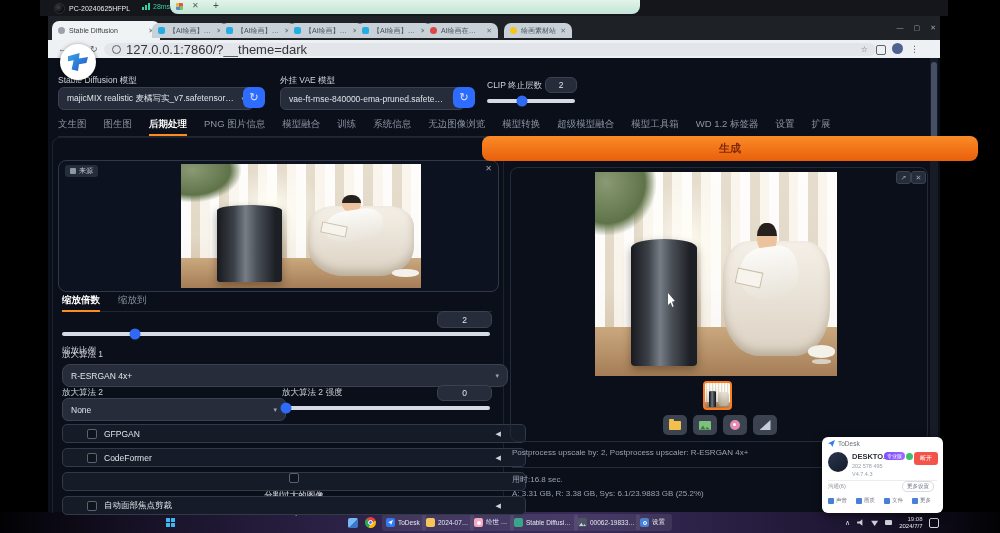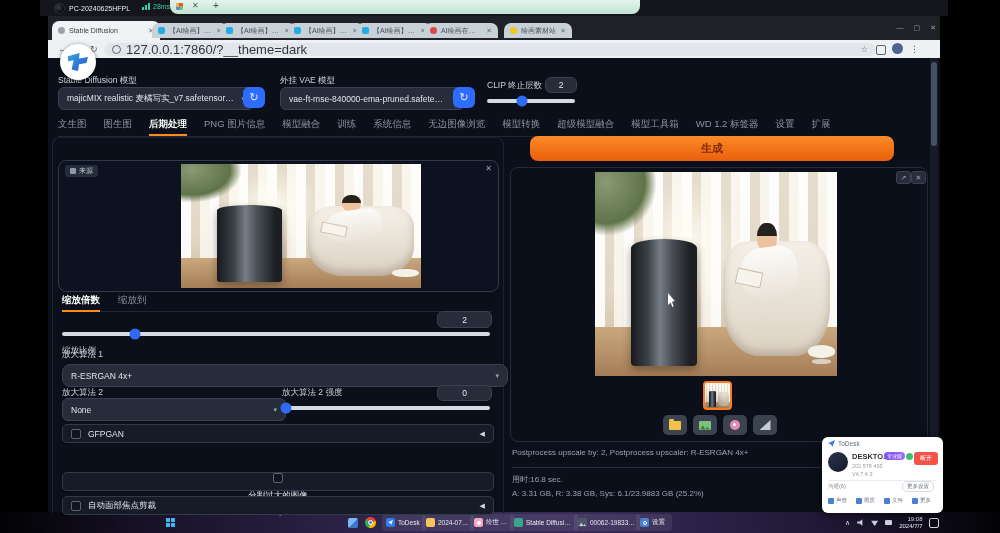--- a/index.html
+++ b/index.html
@@ -47,25 +47,25 @@
   .slider{height:4px;background:#d6dae2;border-radius:2px;}
   .knob{position:absolute;top:50%;transform:translate(-50%,-50%);width:11px;height:11px;border-radius:50%;background:#2f6af5;}
   .maintabs{left:58px;top:118px;width:810px;display:flex;gap:17px;border-bottom:1px solid #1f2733;padding-bottom:5px;overflow:hidden;}
   .gtab{font-size:9.5px;color:#8b94a3;white-space:nowrap;}
   .gtab.active{color:#ffffff;font-weight:bold;border-bottom:2px solid #ff8a1e;padding-bottom:3px;margin-bottom:-5px;}
   .subtabs{display:flex;gap:18px;border-bottom:1px solid #1f2733;padding-bottom:4px;}
   .panelbox{border:1px solid #313947;border-radius:8px;background:#0d1220;}
   .chip{background:#262d3a;border-radius:3px;color:#c3cad4;font-size:7px;display:flex;align-items:center;gap:3px;padding:0 5px;height:12px;}
   .chip i{width:6px;height:6px;background:#8d97a5;border-radius:1px;}
   .closex{color:#98a1ae;font-size:8px;}
-  .acc{background:#151b27;border:1px solid #323a49;border-radius:5px;display:flex;align-items:center;gap:7px;padding:0 8px;height:17px;}
+  .acc{background:#151b27;border:1px solid #323a49;border-radius:5px;display:flex;align-items:center;gap:7px;padding:0 24px;height:17px;}
   .acc .cb{width:8px;height:8px;border:1px solid #5a6372;border-radius:2px;background:#0f131c;flex:none;}
   .acc .al{font-size:8.5px;color:#dfe3ea;flex:1;}
   .acc .ar{color:#cfd5de;font-size:7px;}
-  .genbtn{left:530px;top:136px;width:364px;height:25px;border-radius:8px;background:linear-gradient(180deg,#fb8b27,#e95f0b);display:flex;align-items:center;justify-content:center;font-size:11px;font-weight:bold;color:#82280a;}
+  .genbtn{left:482px;top:136px;width:496px;height:25px;border-radius:8px;background:linear-gradient(180deg,#fb8b27,#e95f0b);display:flex;align-items:center;justify-content:center;font-size:11px;font-weight:bold;color:#82280a;}
   .outpanel{left:510px;top:167px;width:416px;height:273px;border:1px solid #232b3a;border-radius:8px;}
   .minibtn{width:13px;height:11px;background:#262c39;border:1px solid #3a4150;border-radius:3px;color:#9aa3b2;font-size:7px;display:flex;align-items:center;justify-content:center;}
   .abtn{width:24px;height:20px;background:#3b4350;border-radius:5px;display:flex;align-items:center;justify-content:center;}
   .infotxt{font-size:8px;color:#99a2b2;}
   .divline{height:1px;background:#242c3b;}
   .scrolltrack{left:930px;top:58px;width:8px;height:454px;background:#161b26;}
   .scrollthumb{left:1px;top:4px;width:6px;height:84px;background:#465064;border-radius:3px;}
 
   
   .scene{position:absolute;overflow:hidden;background:linear-gradient(180deg,#f1e9dc,#e9decb 58%,#d8c3a8 74%,#c0a07c 100%);}
@@ -350,20 +350,25 @@
     </div>
   <div class="abs slider" style="left:282px;top:406px;width:208px;">
       <span class="knob" style="left:2%;"></span>
     </div>
 
   <div class="abs acc" style="left:62px;top:424px;width:414px;">
     <span class="cb"></span>
       <span class="al">GFPGAN</span>
       <span class="ar">◀</span>
   </div>
+  <div class="abs acc" style="left:62px;top:448px;width:414px;">
+    <span class="cb"></span>
+      <span class="al">CodeFormer</span>
+      <span class="ar">◀</span>
+  </div>
   <div class="abs acc" style="left:62px;top:472px;width:414px;flex-direction:column;">
     <span class="cb"></span>
       <span class="al">分割过大的图像</span>
       <span class="ar">◀</span>
   </div>
   <div class="abs acc" style="left:62px;top:496px;width:414px;">
     <span class="cb"></span>
       <span class="al">自动面部焦点剪裁</span>
       <span class="ar">◀</span>
   </div>

